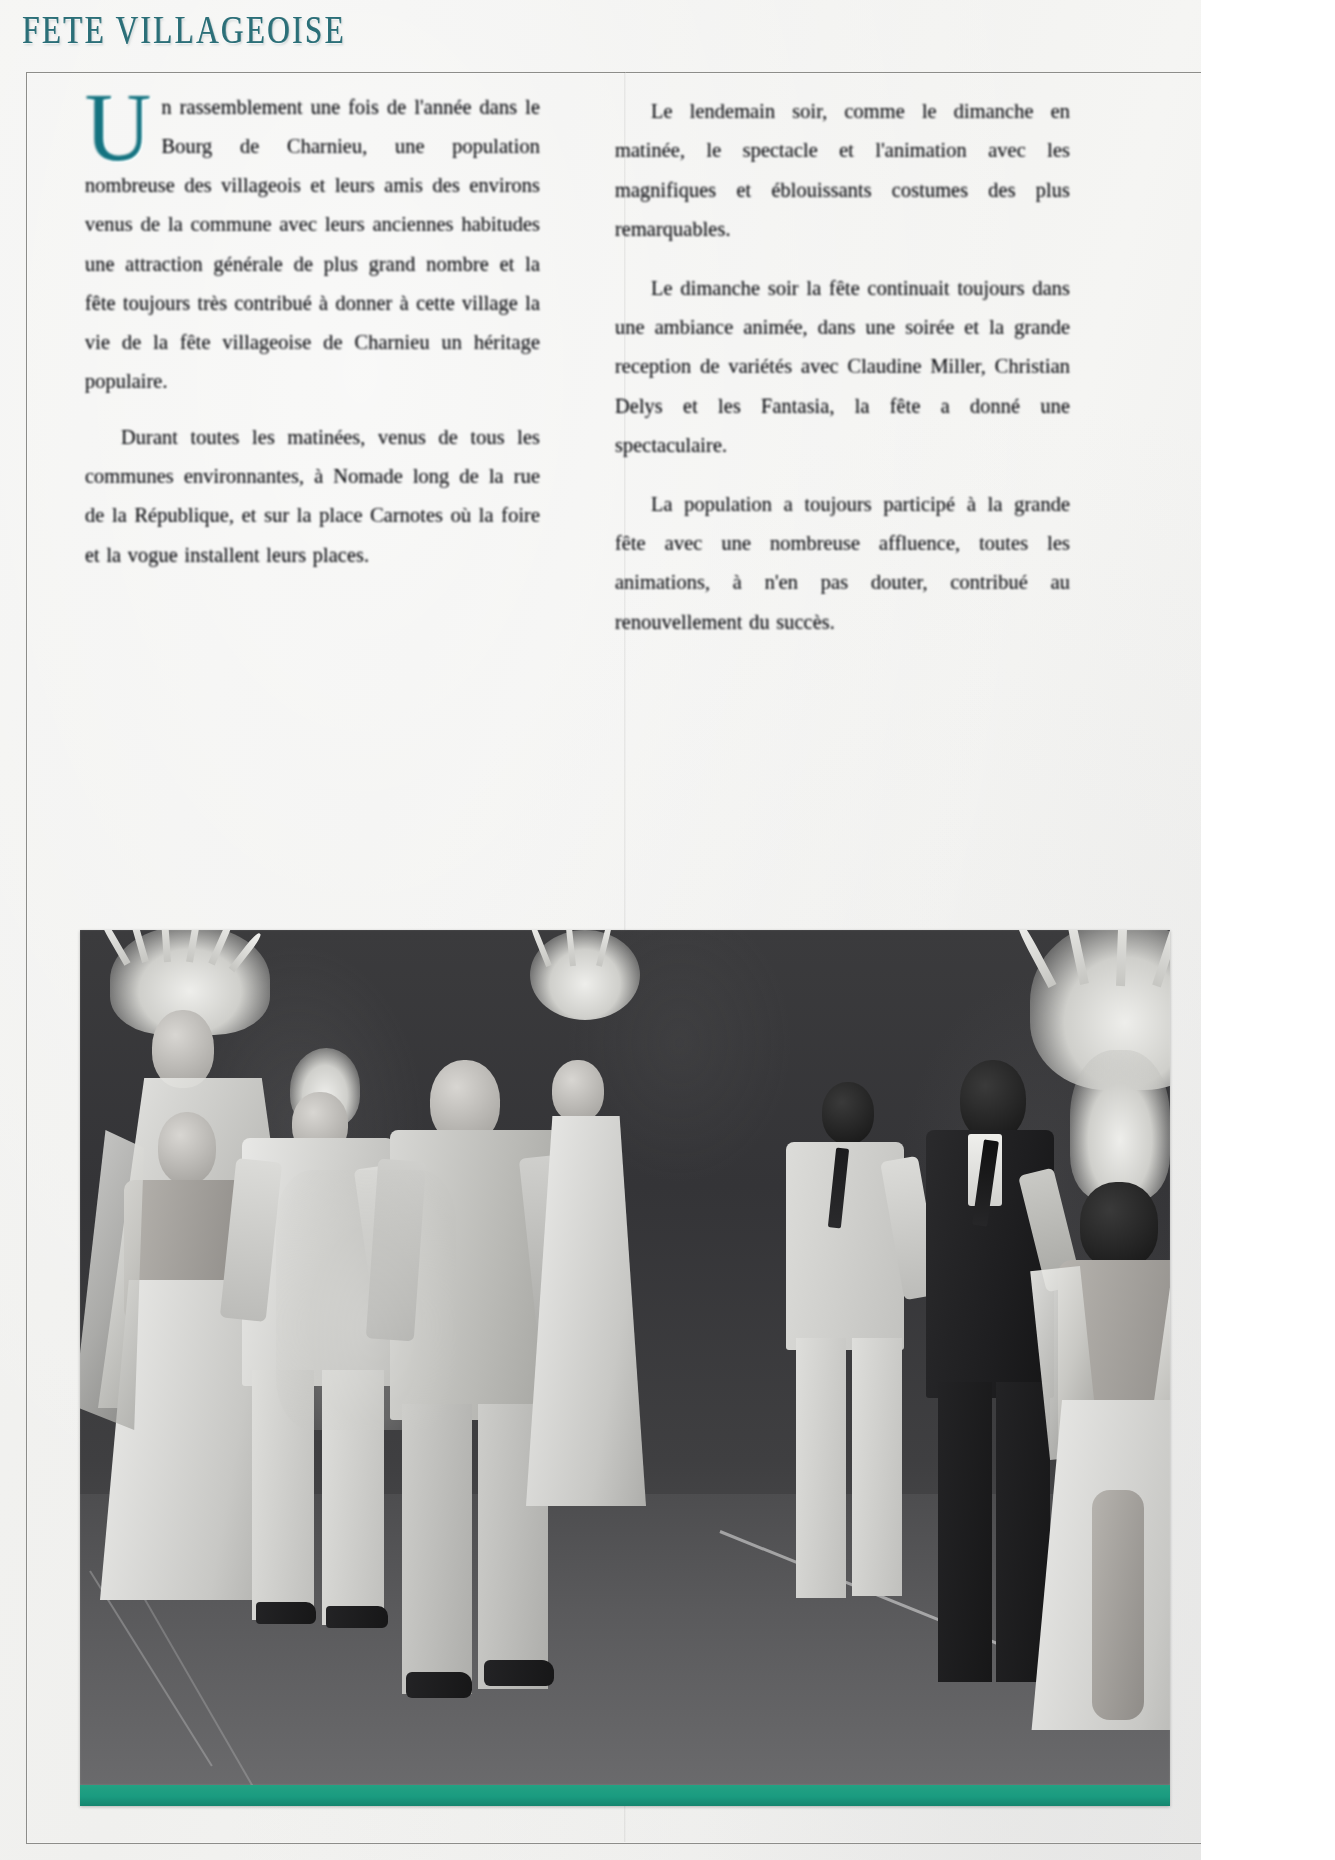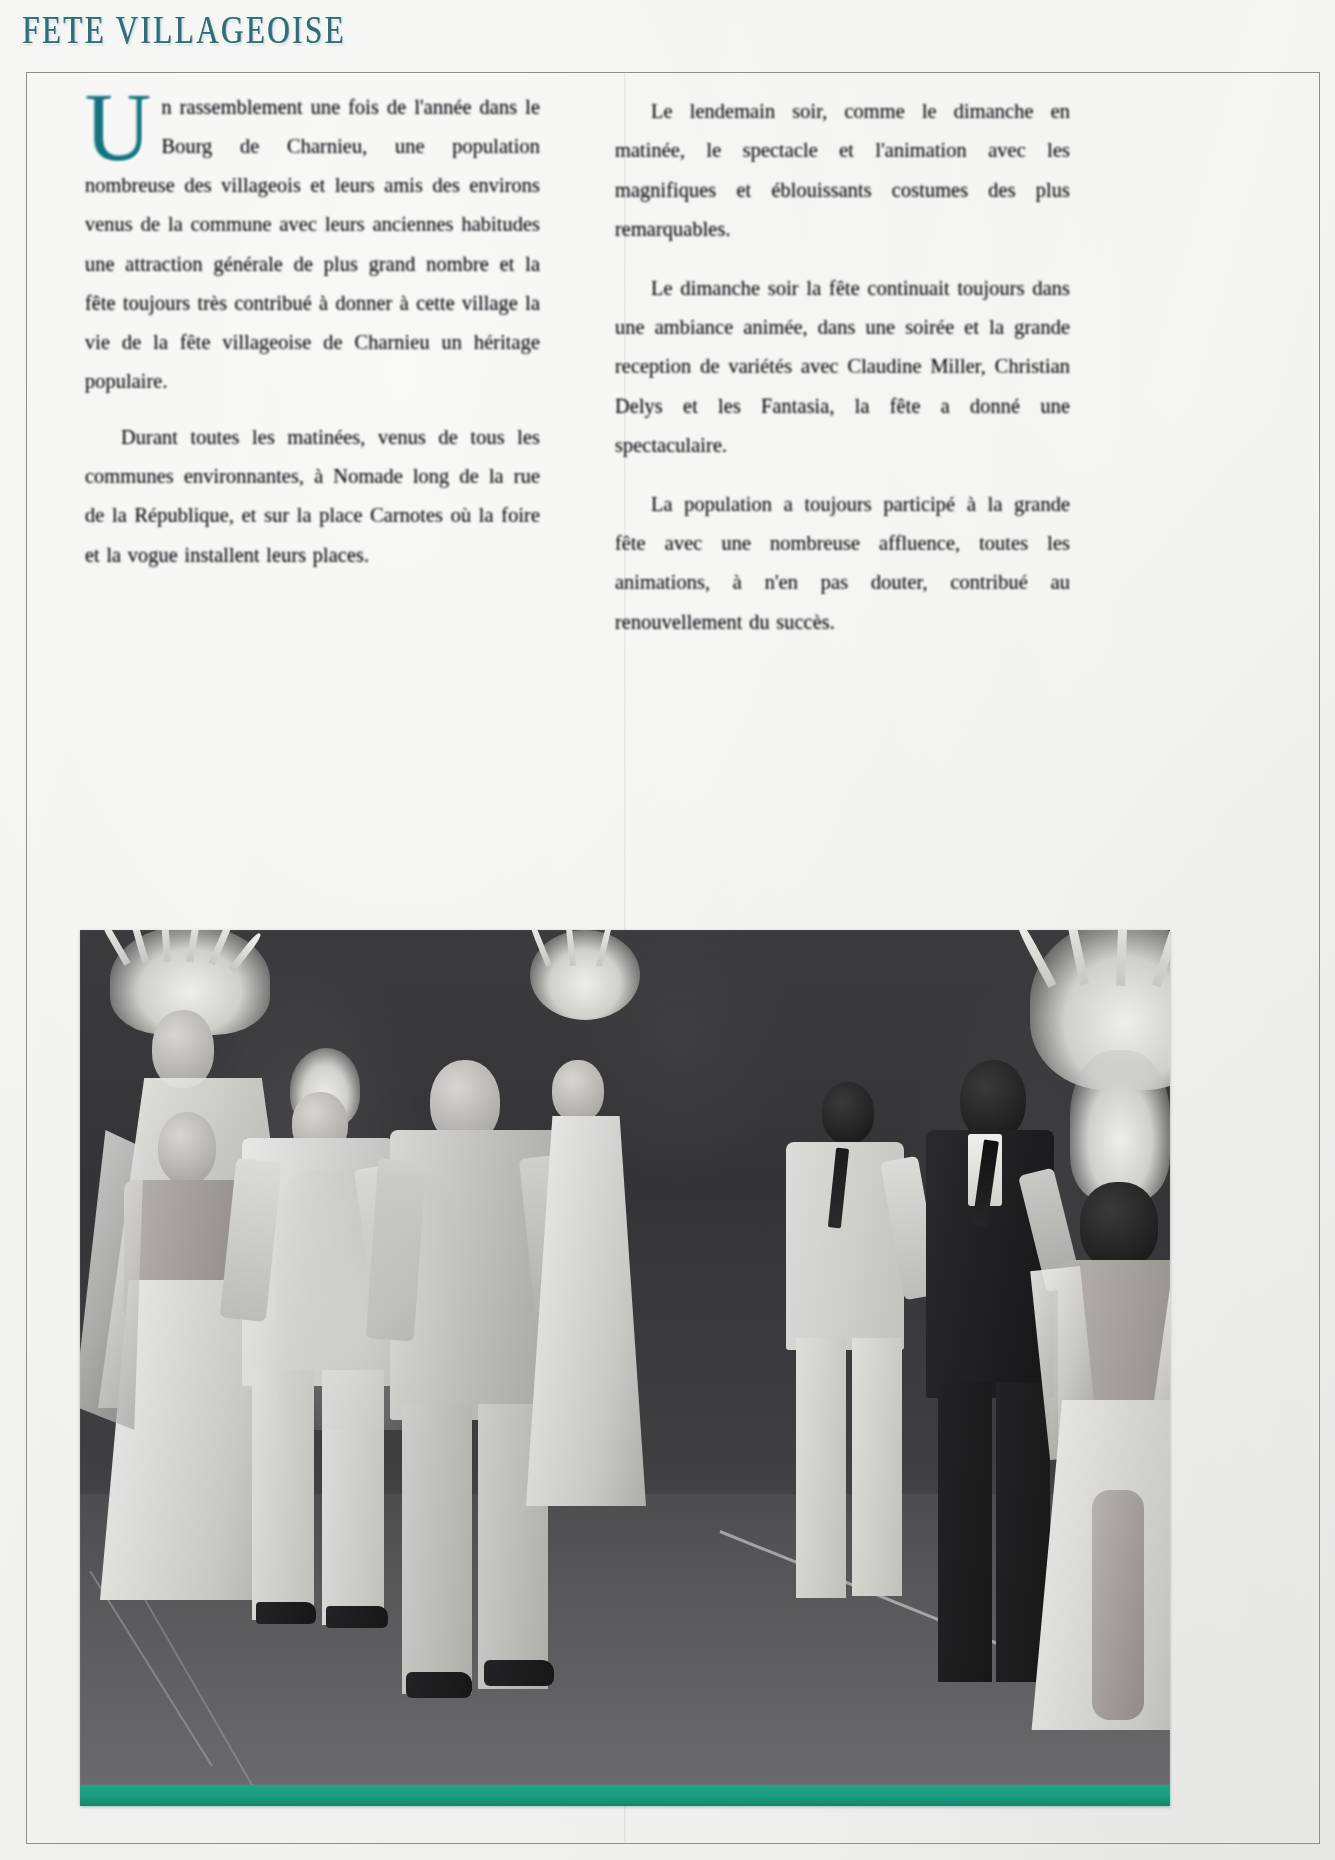--- a/index.html
+++ b/index.html
@@ -2,21 +2,21 @@
 <html><head>
 <meta charset="utf-8">
 <style>
   html, body {
     margin: 0;
     padding: 0;
     background: #ffffff;
   }
   .page {
     position: relative;
-    width: 1335px;
+    width: 1201px;
     height: 1860px;
     background: linear-gradient(105deg, #f3f3f1 0%, #f0f0ee 35%, #f5f5f3 70%, #ededec 100%);
     font-family: "Liberation Serif", serif;
     overflow: hidden;
   }
 
   
   .paper-tone {
     position: absolute;
     inset: 0;

